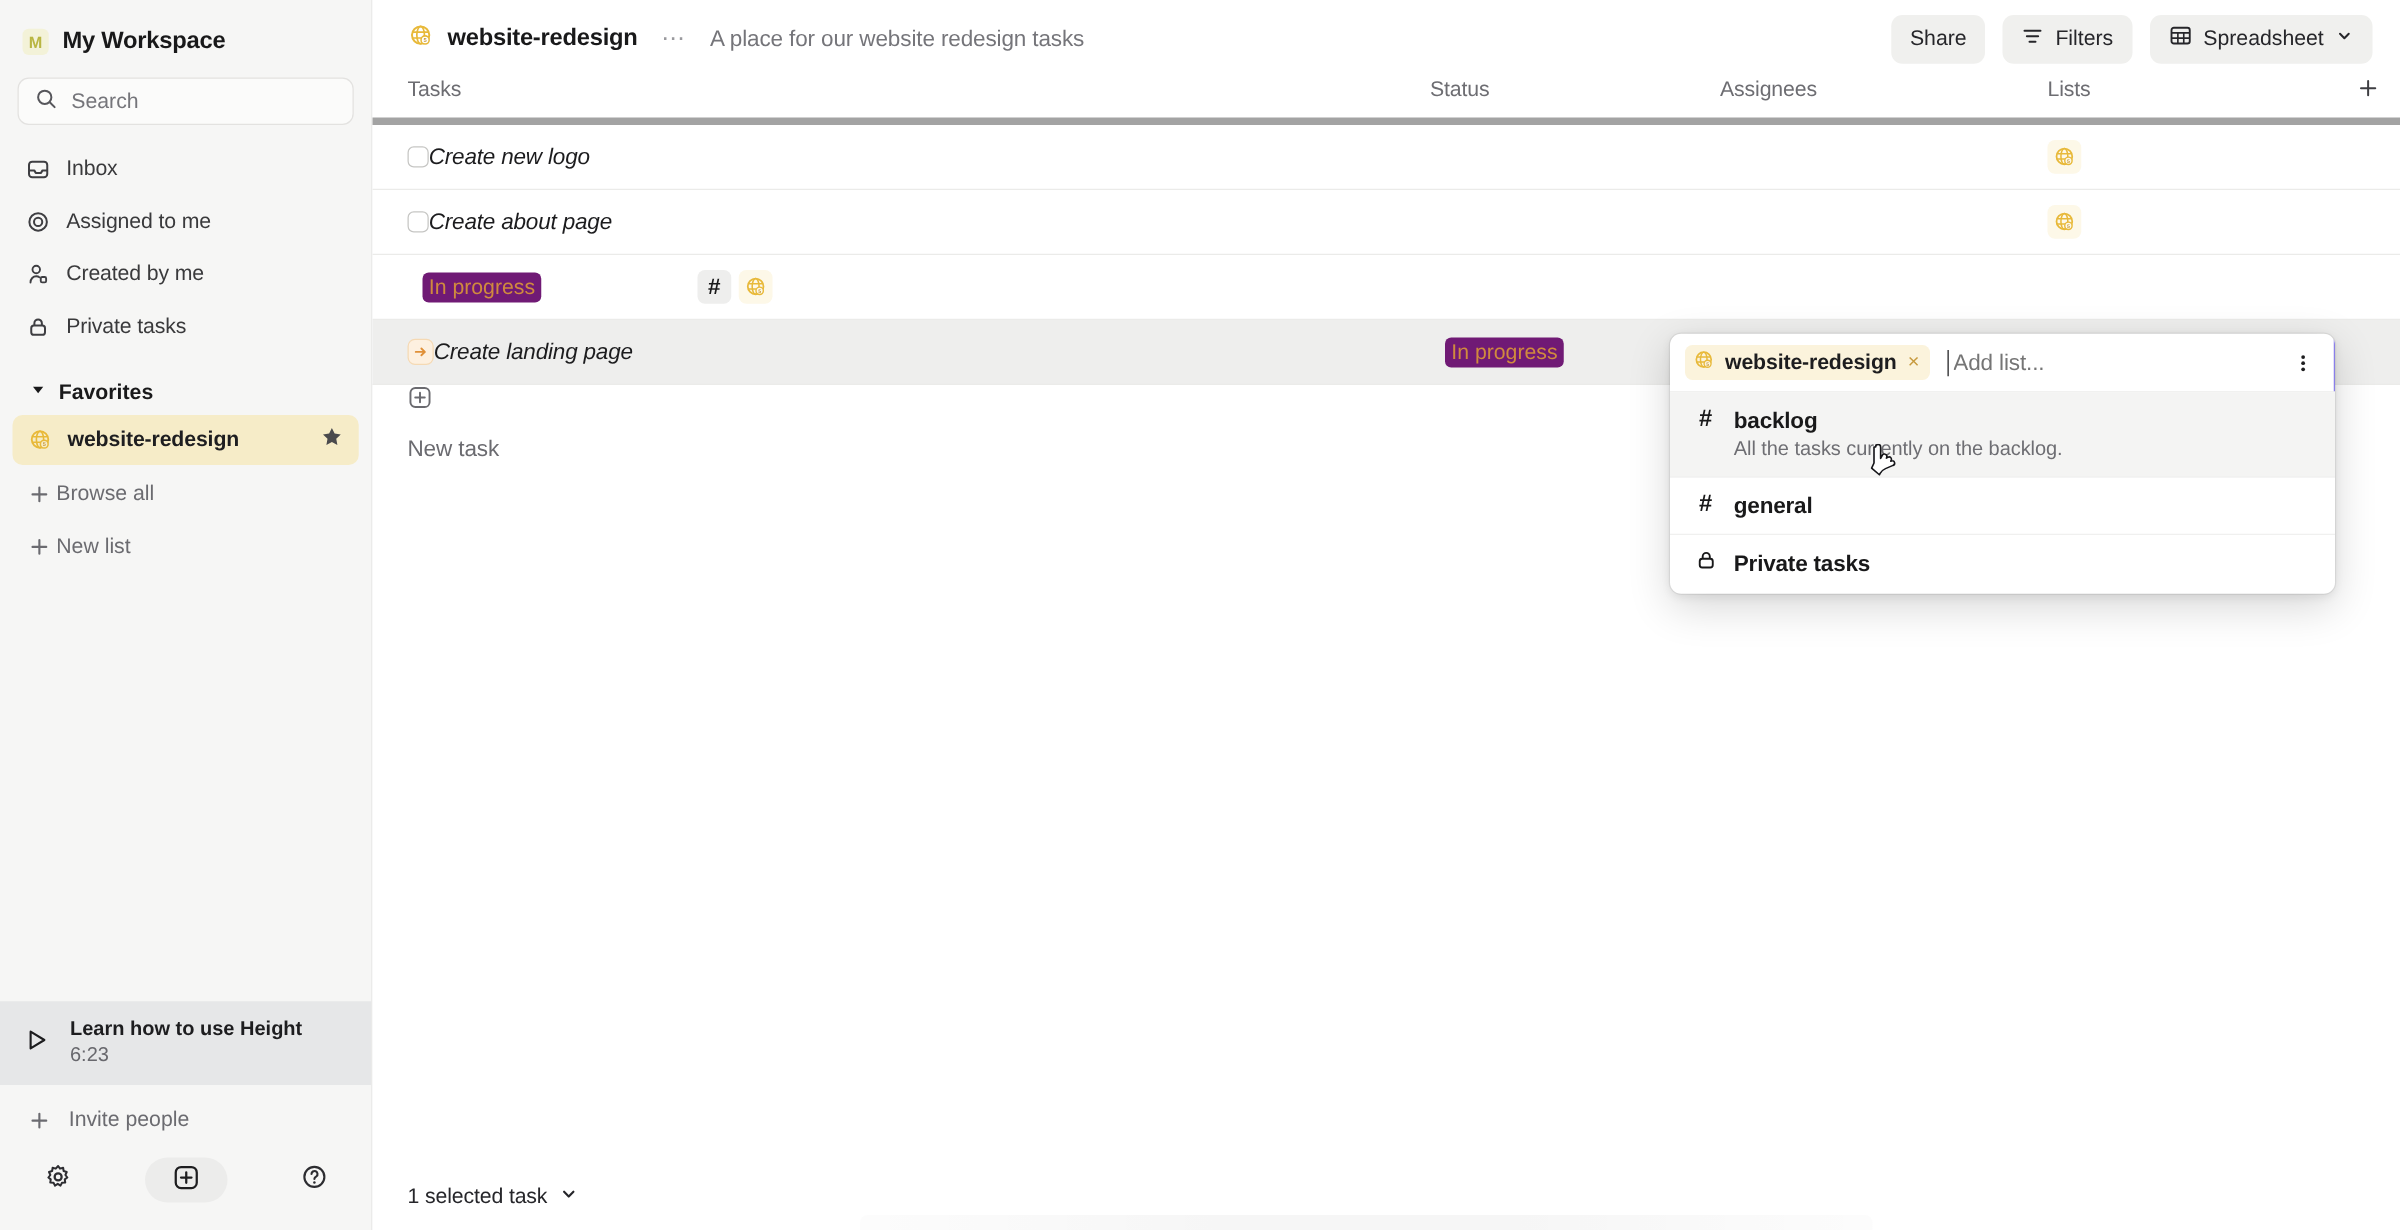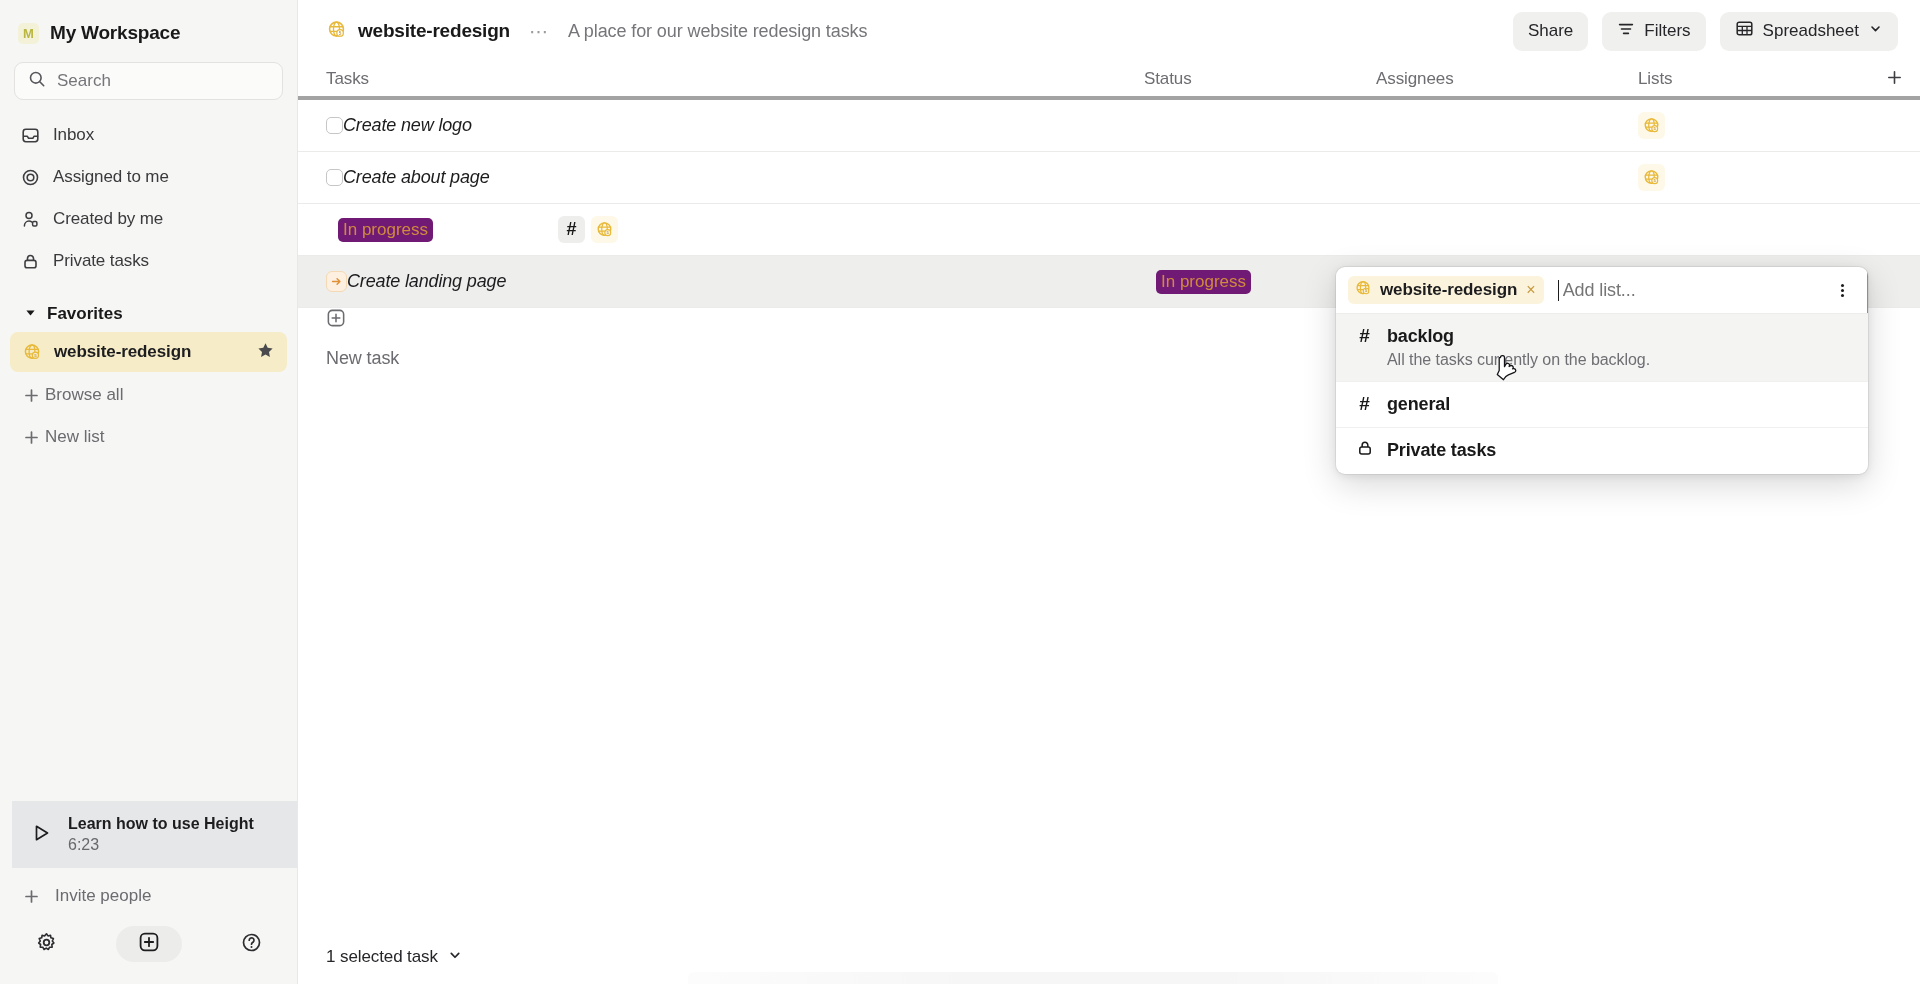--- a/index.html
+++ b/index.html
@@ -74,21 +74,21 @@
   .add-item {
     display: flex; align-items: center; gap: 4px;
     height: 42px; margin: 0 10px; padding: 0 11px;
     border-radius: 8px; cursor: pointer;
   }
   .add-item .label { font-size: 17px; color: #6b6b70; }
 
   .sidebar-spacer { flex: 1; }
 
   .learn-card {
-    margin: 0 0 4px 12px; padding: 14px 18px;
+    margin: 0 0 4px 0; padding: 14px 18px;
     background: #e6e7e8;
     display: flex; align-items: center; gap: 16px;
     cursor: pointer;
   }
   .learn-card .txtwrap { display: flex; flex-direction: column; gap: 3px; }
   .learn-card .t1 { font-size: 16px; font-weight: 700; color: #1d1d1f; }
   .learn-card .t2 { font-size: 16px; color: #68686d; }
 
   .invite-row {
     display: flex; align-items: center; gap: 14px;
@@ -123,23 +123,23 @@
   .topbar-spacer { flex: 1; }
   .tbtn {
     height: 39px; border-radius: 9px; background: #f0f0ee;
     display: flex; align-items: center; gap: 9px;
     padding: 0 15px; cursor: pointer;
     font-size: 17px; color: #26262a; font-weight: 400;
   }
 
   
   .table-head {
-    display: flex; align-items: center;
+    display: flex; align-items: flex-start;
     height: 38px; padding: 0 0 0 28px;
-    border-bottom: 4px solid #a3a3a3;
+    border-bottom: 6px solid #a3a3a3;
   }
   .th { font-size: 17px; color: #6d6d72; letter-spacing: -0.1px; }
   .col-task { flex: 1 1 auto; min-width: 0; }
   .col-status { flex: 0 0 232px; }
   .col-assignee { flex: 0 0 262px; }
   .col-lists { flex: 0 0 230px; }
   .col-plus { flex: 0 0 52px; display: flex; align-items: center; justify-content: center; cursor: pointer; }
 
   .row {
     display: flex; align-items: center;

